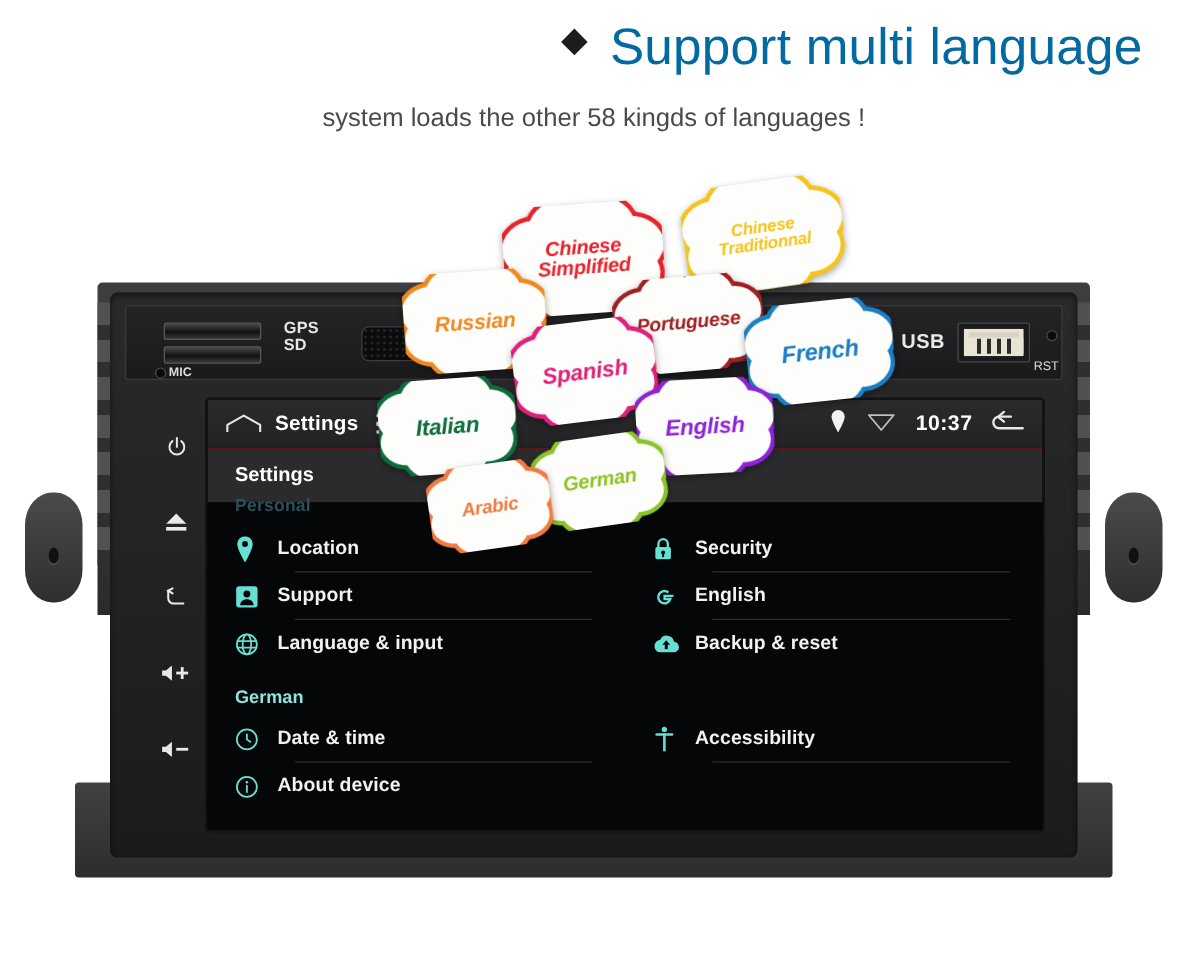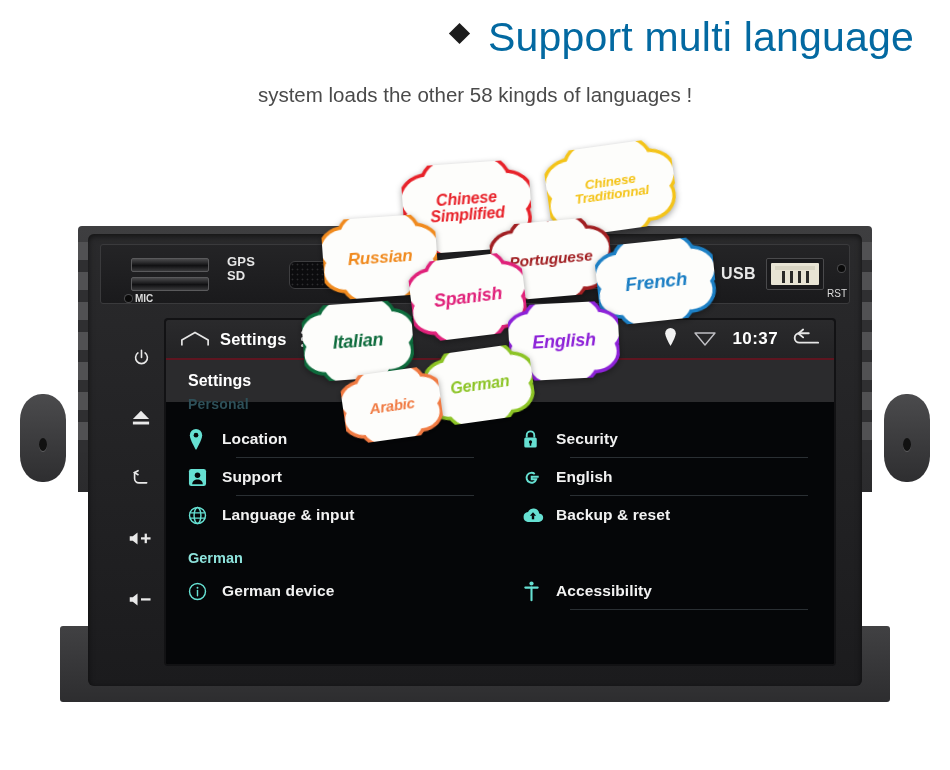--- a/index.html
+++ b/index.html
@@ -406,29 +406,38 @@
               </span>
               <span class="lbl">Backup &amp; reset</span>
             </div>
           </div>
         </div>
 
         <div class="sect-head" style="margin-top:16px;margin-bottom:6px">German</div>
 
         <div class="rowgrid">
           <div class="col">
+            <div class="srow div">
+              <span class="ic">
+                <svg width="19" height="19" viewBox="0 0 20 20" fill="none" stroke="#66e0d2" stroke-width="1.5">
+                  <circle cx="10" cy="10" r="8.4"></circle>
+                    <path d="M10 5.2 V10 l3.4 2.4"></path>
+                </svg>
+              </span>
+              <span class="lbl">Date &amp; time</span>
+            </div>
             <div class="srow">
               <span class="ic">
                 <svg width="19" height="19" viewBox="0 0 20 20" fill="none" stroke="#66e0d2" stroke-width="1.5">
                   <circle cx="10" cy="10" r="8.4"></circle>
                   <path d="M10 9 v5.4" stroke-linecap="round"></path>
                   <circle cx="10" cy="6.1" r="1" fill="#66e0d2" stroke="none"></circle>
                 </svg>
               </span>
-              <span class="lbl">German device</span>
+              <span class="lbl">About device</span>
             </div>
           </div>
           <div class="col">
             <div class="srow div">
               <span class="ic">
                 <svg width="19" height="21" viewBox="0 0 20 22" fill="#66e0d2">
                   <circle cx="10" cy="2.6" r="2.2"></circle>
                   <rect x="2.4" y="5.8" width="15.2" height="2.2" rx="1.1"></rect>
                   <rect x="8.9" y="5.8" width="2.2" height="15.4" rx="1.1"></rect>
                 </svg>

